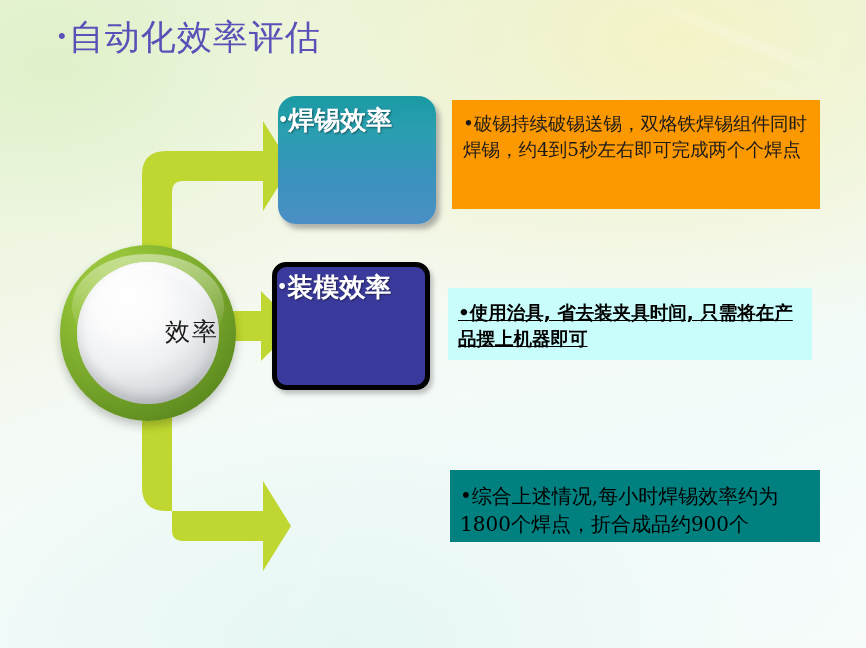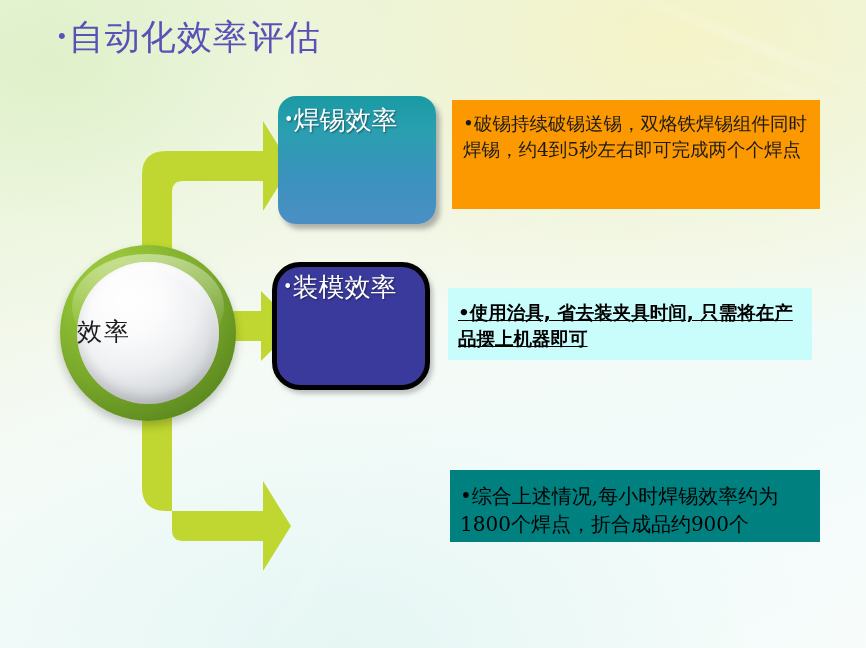--- a/index.html
+++ b/index.html
@@ -86,21 +86,21 @@
     left: 17px;
     top: 17px;
     width: 142px;
     height: 142px;
     border-radius: 50%;
     background:
       radial-gradient(circle at 36% 26%, #ffffff 0%, #fbfbfc 26%, #eef0f2 50%, #d3d6da 74%, #a8acb2 94%, #9a9ea4 100%);
     box-shadow: inset 0 -6px 12px rgba(0,0,0,0.16), inset 0 5px 10px rgba(255,255,255,0.9);
     display: flex;
     align-items: center;
-    justify-content: flex-start;
+    justify-content: flex-end;
   }
   .hub-label {
     font-family: "DejaVu Serif", serif;
     font-size: 25px;
     color: #1b1b1b;
     letter-spacing: 2px;
     transform: translateY(-2px);
   }
 
   
@@ -113,21 +113,22 @@
     pointer-events: none;
   }
 
   
   .cat-box {
     position: absolute;
     width: 158px;
     height: 128px;
     border-radius: 18px;
     box-sizing: border-box;
-    padding: 10px 8px 0 6px;
+    padding: 10px 8px 0 0;
+    font-weight: bold;
   }
   .cat-label {
     font-family: "DejaVu Serif", serif;
     font-size: 26px;
     color: #ffffff;
     line-height: 1.1;
     text-shadow: 1px 1px 2px rgba(0,0,0,0.45);
     white-space: nowrap;
     letter-spacing: 0px;
   }
@@ -135,21 +136,21 @@
 
   .cat-1 {
     left: 278px; top: 96px;
     background: linear-gradient(180deg, #1a9aa3 0%, #2a9fb0 28%, #3a92bd 62%, #4b8fc4 100%);
     box-shadow: 4px 5px 5px rgba(120,120,120,0.55);
   }
   .cat-2 {
     left: 272px; top: 262px;
     background: #3a3a9c;
     border: 5px solid #000000;
-    border-radius: 28px;
+    border-radius: 14px;
     box-shadow: 3px 4px 4px rgba(140,140,140,0.5);
     padding-top: 6px;
   }
   .cat-3 {
     left: 278px; top: 446px;
     background: linear-gradient(180deg, #2c3a8f 0%, #26537f 32%, #1d7d4c 68%, #0b7a22 100%);
     box-shadow: 4px 5px 5px rgba(120,120,120,0.55);
   }
 
   

